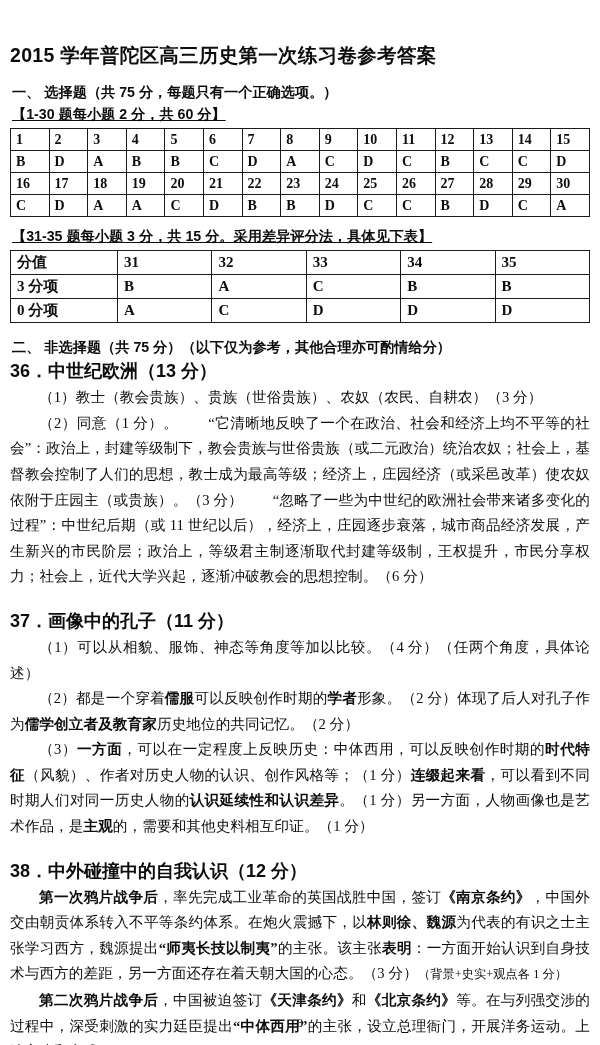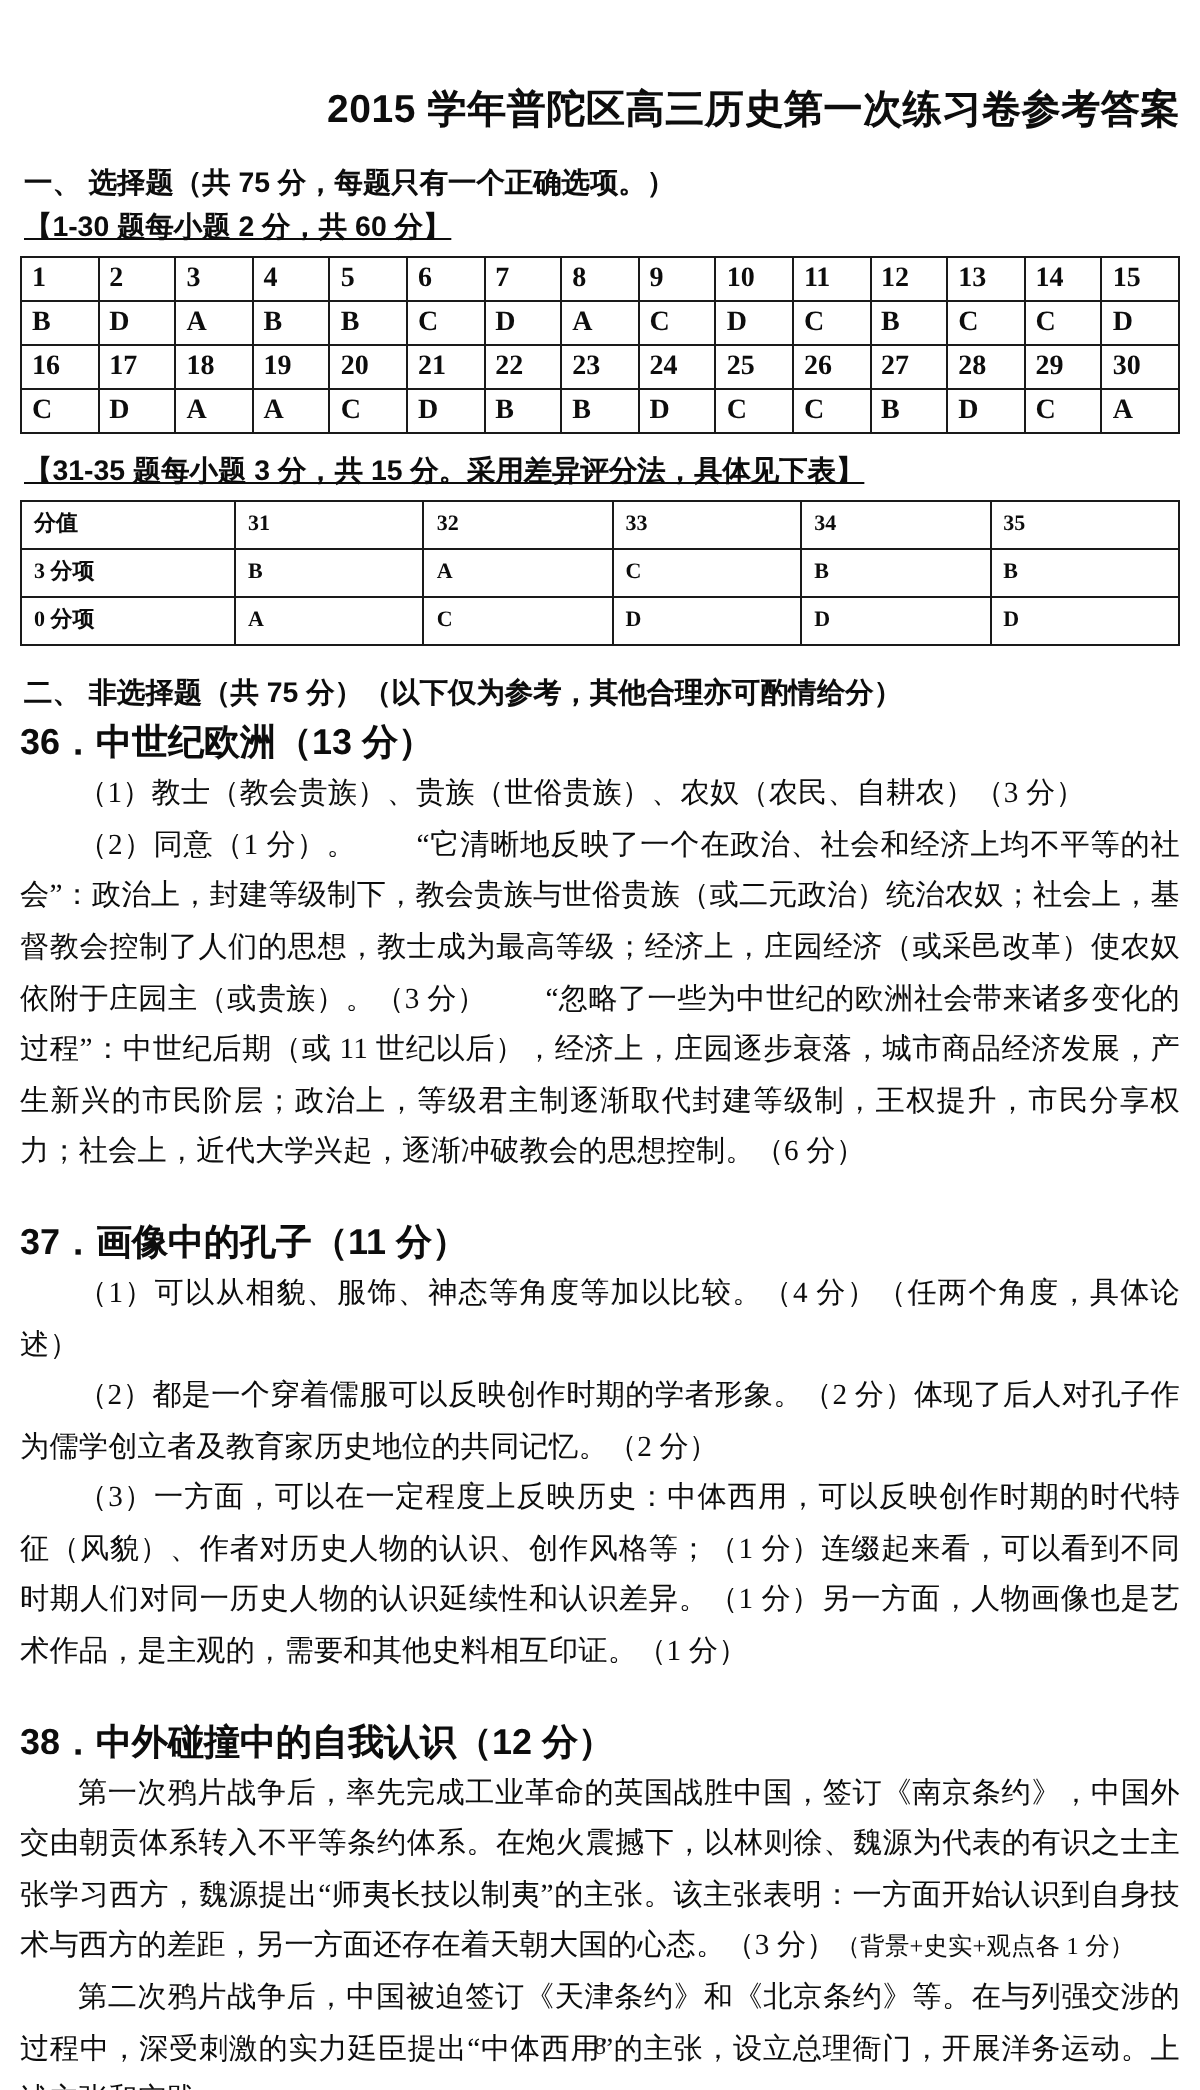--- a/index.html
+++ b/index.html
@@ -18,21 +18,21 @@
   .page {
     position: relative;
     width: 600px;
     height: 1045px;
     box-sizing: border-box;
     padding: 0 10px;
   }
 
   
   .doc-title {
-    text-align: right;
+    text-align: left;
     font-family: "Liberation Sans", "DejaVu Sans", sans-serif;
     font-weight: bold;
     font-size: 19.5px;
     letter-spacing: 0.3px;
     margin: 0;
     padding-top: 43px;
     line-height: 1.25;
   }
 
   
@@ -75,40 +75,40 @@
     line-height: 21px;
     overflow: hidden;
   }
   table.score-table {
     width: 580px;
     margin-top: 3px;
   }
   table.score-table td {
     border: 1px solid #1a1a1a;
     height: 23px;
-    font-size: 11px;
+    font-size: 15px;
     padding: 0 0 0 6px;
     text-align: left;
     line-height: 23px;
     overflow: hidden;
   }
   table.score-table td.col-label { width: 100px; }
 
   
   .body-p {
     font-family: "Liberation Serif", "DejaVu Serif", serif;
     font-size: 14.6px;
     line-height: 25.6px;
     margin: 0;
     text-align: justify;
     text-justify: inter-ideograph;
     letter-spacing: 0.1px;
   }
   .indent-2 { text-indent: 29px; }
-  b, .bold { font-weight: normal; }
+  b, .bold { font-weight: bold; }
   .small-note { font-size: 12.2px; }
 
   .q-head {
     font-family: "Liberation Sans", "DejaVu Sans", sans-serif;
     font-weight: bold;
     font-size: 18px;
     line-height: 1.5;
     margin: 0;
   }
 

